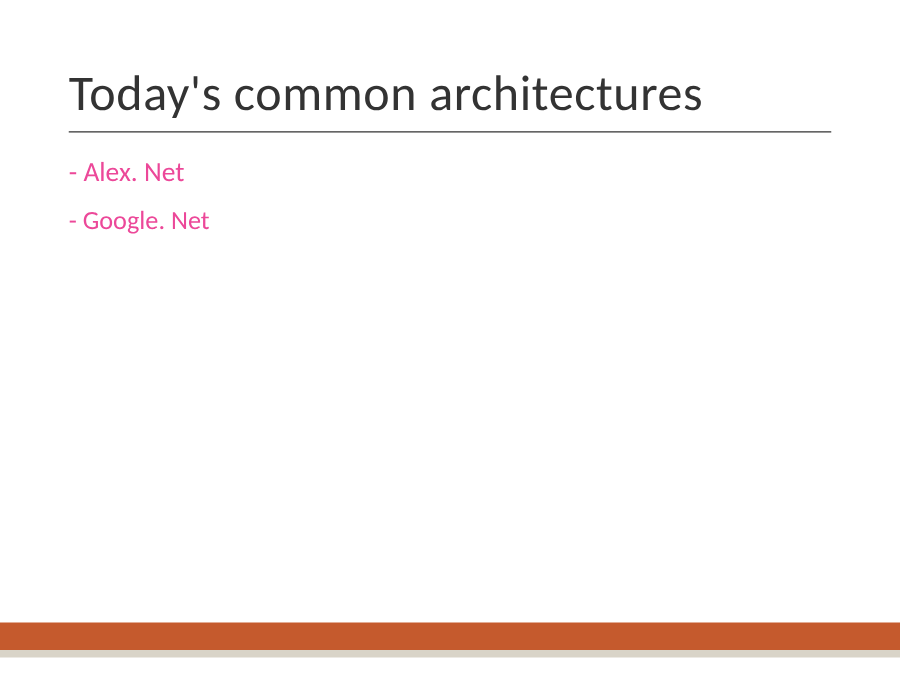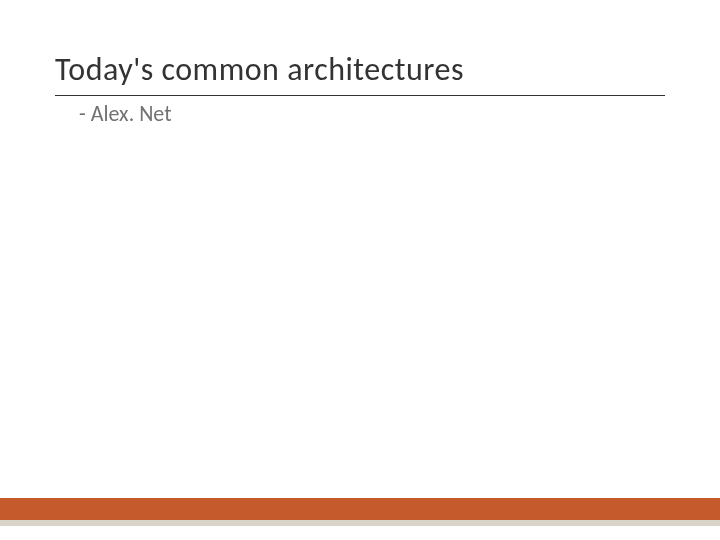--- a/index.html
+++ b/index.html
@@ -15,37 +15,36 @@
       position: relative;
       overflow: hidden;
     }
     .slide {
       width: 100%;
       height: 100%;
       padding: 50px 55px 0 55px;
       position: relative;
     }
     .title {
-      font-size: 32px;
+      font-size: 40px;
       font-weight: 300;
       color: #333333;
       border-bottom: 1px solid #333333;
       padding-bottom: 6px;
-      margin-bottom: 4px;
+      margin-bottom: 18px;
       letter-spacing: 0.5px;
     }
     .bullet-list {
       list-style: none;
     }
     .bullet-item {
       font-size: 21px;
-      color: #737373;
+      color: #ec4899;
       margin-bottom: 12px;
       font-weight: 400;
-      margin-left: 24px;
     }
     .bullet-item:first-child {
       font-size: 22px;
     }
     .footer-bar {
       position: absolute;
       bottom: 20px;
       left: 0;
       width: 100%;
       height: 22px;
@@ -60,16 +59,17 @@
       background: #d9d4c8;
     }
   </style>
 </head>
 <body>
 
 <div class="slide">
   <h1 class="title">Today's common architectures</h1>
   <ul class="bullet-list">
     <li class="bullet-item">- Alex. Net</li>
+    <li class="bullet-item">- Google. Net</li>
   </ul>
 </div>
 <div class="footer-bar"></div>
 <div class="footer-sub"></div>
 
 </body></html>

